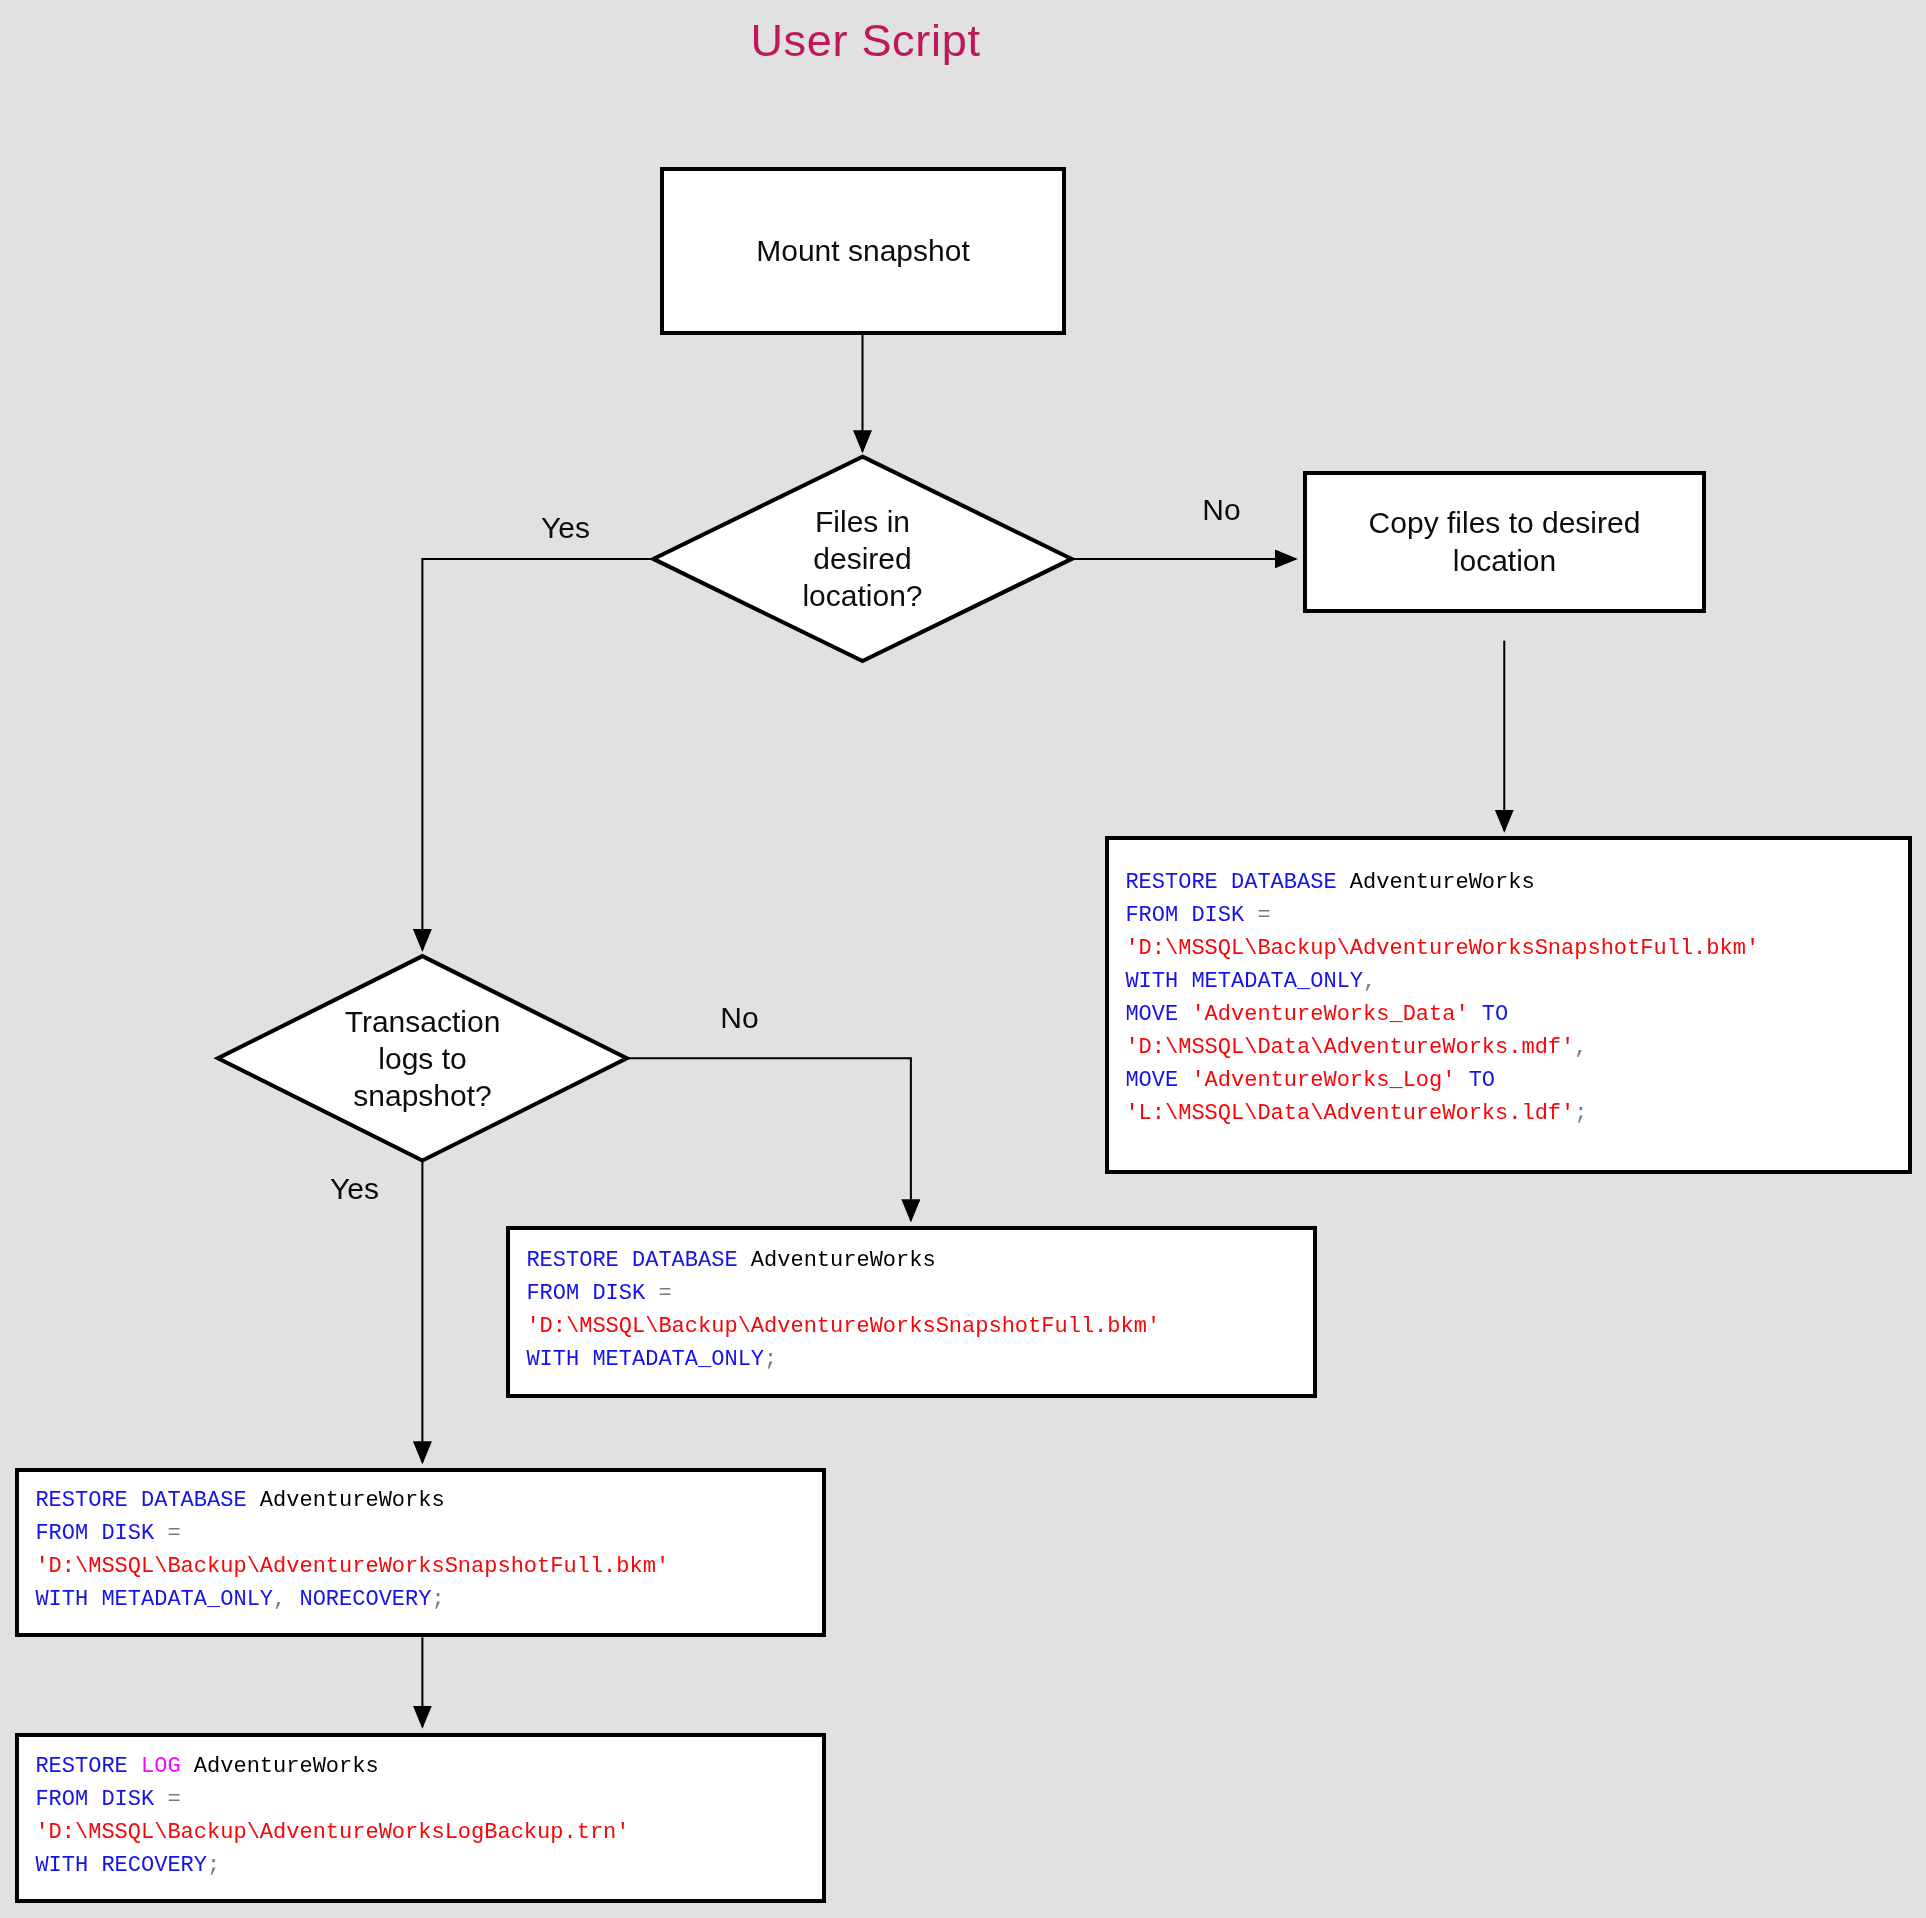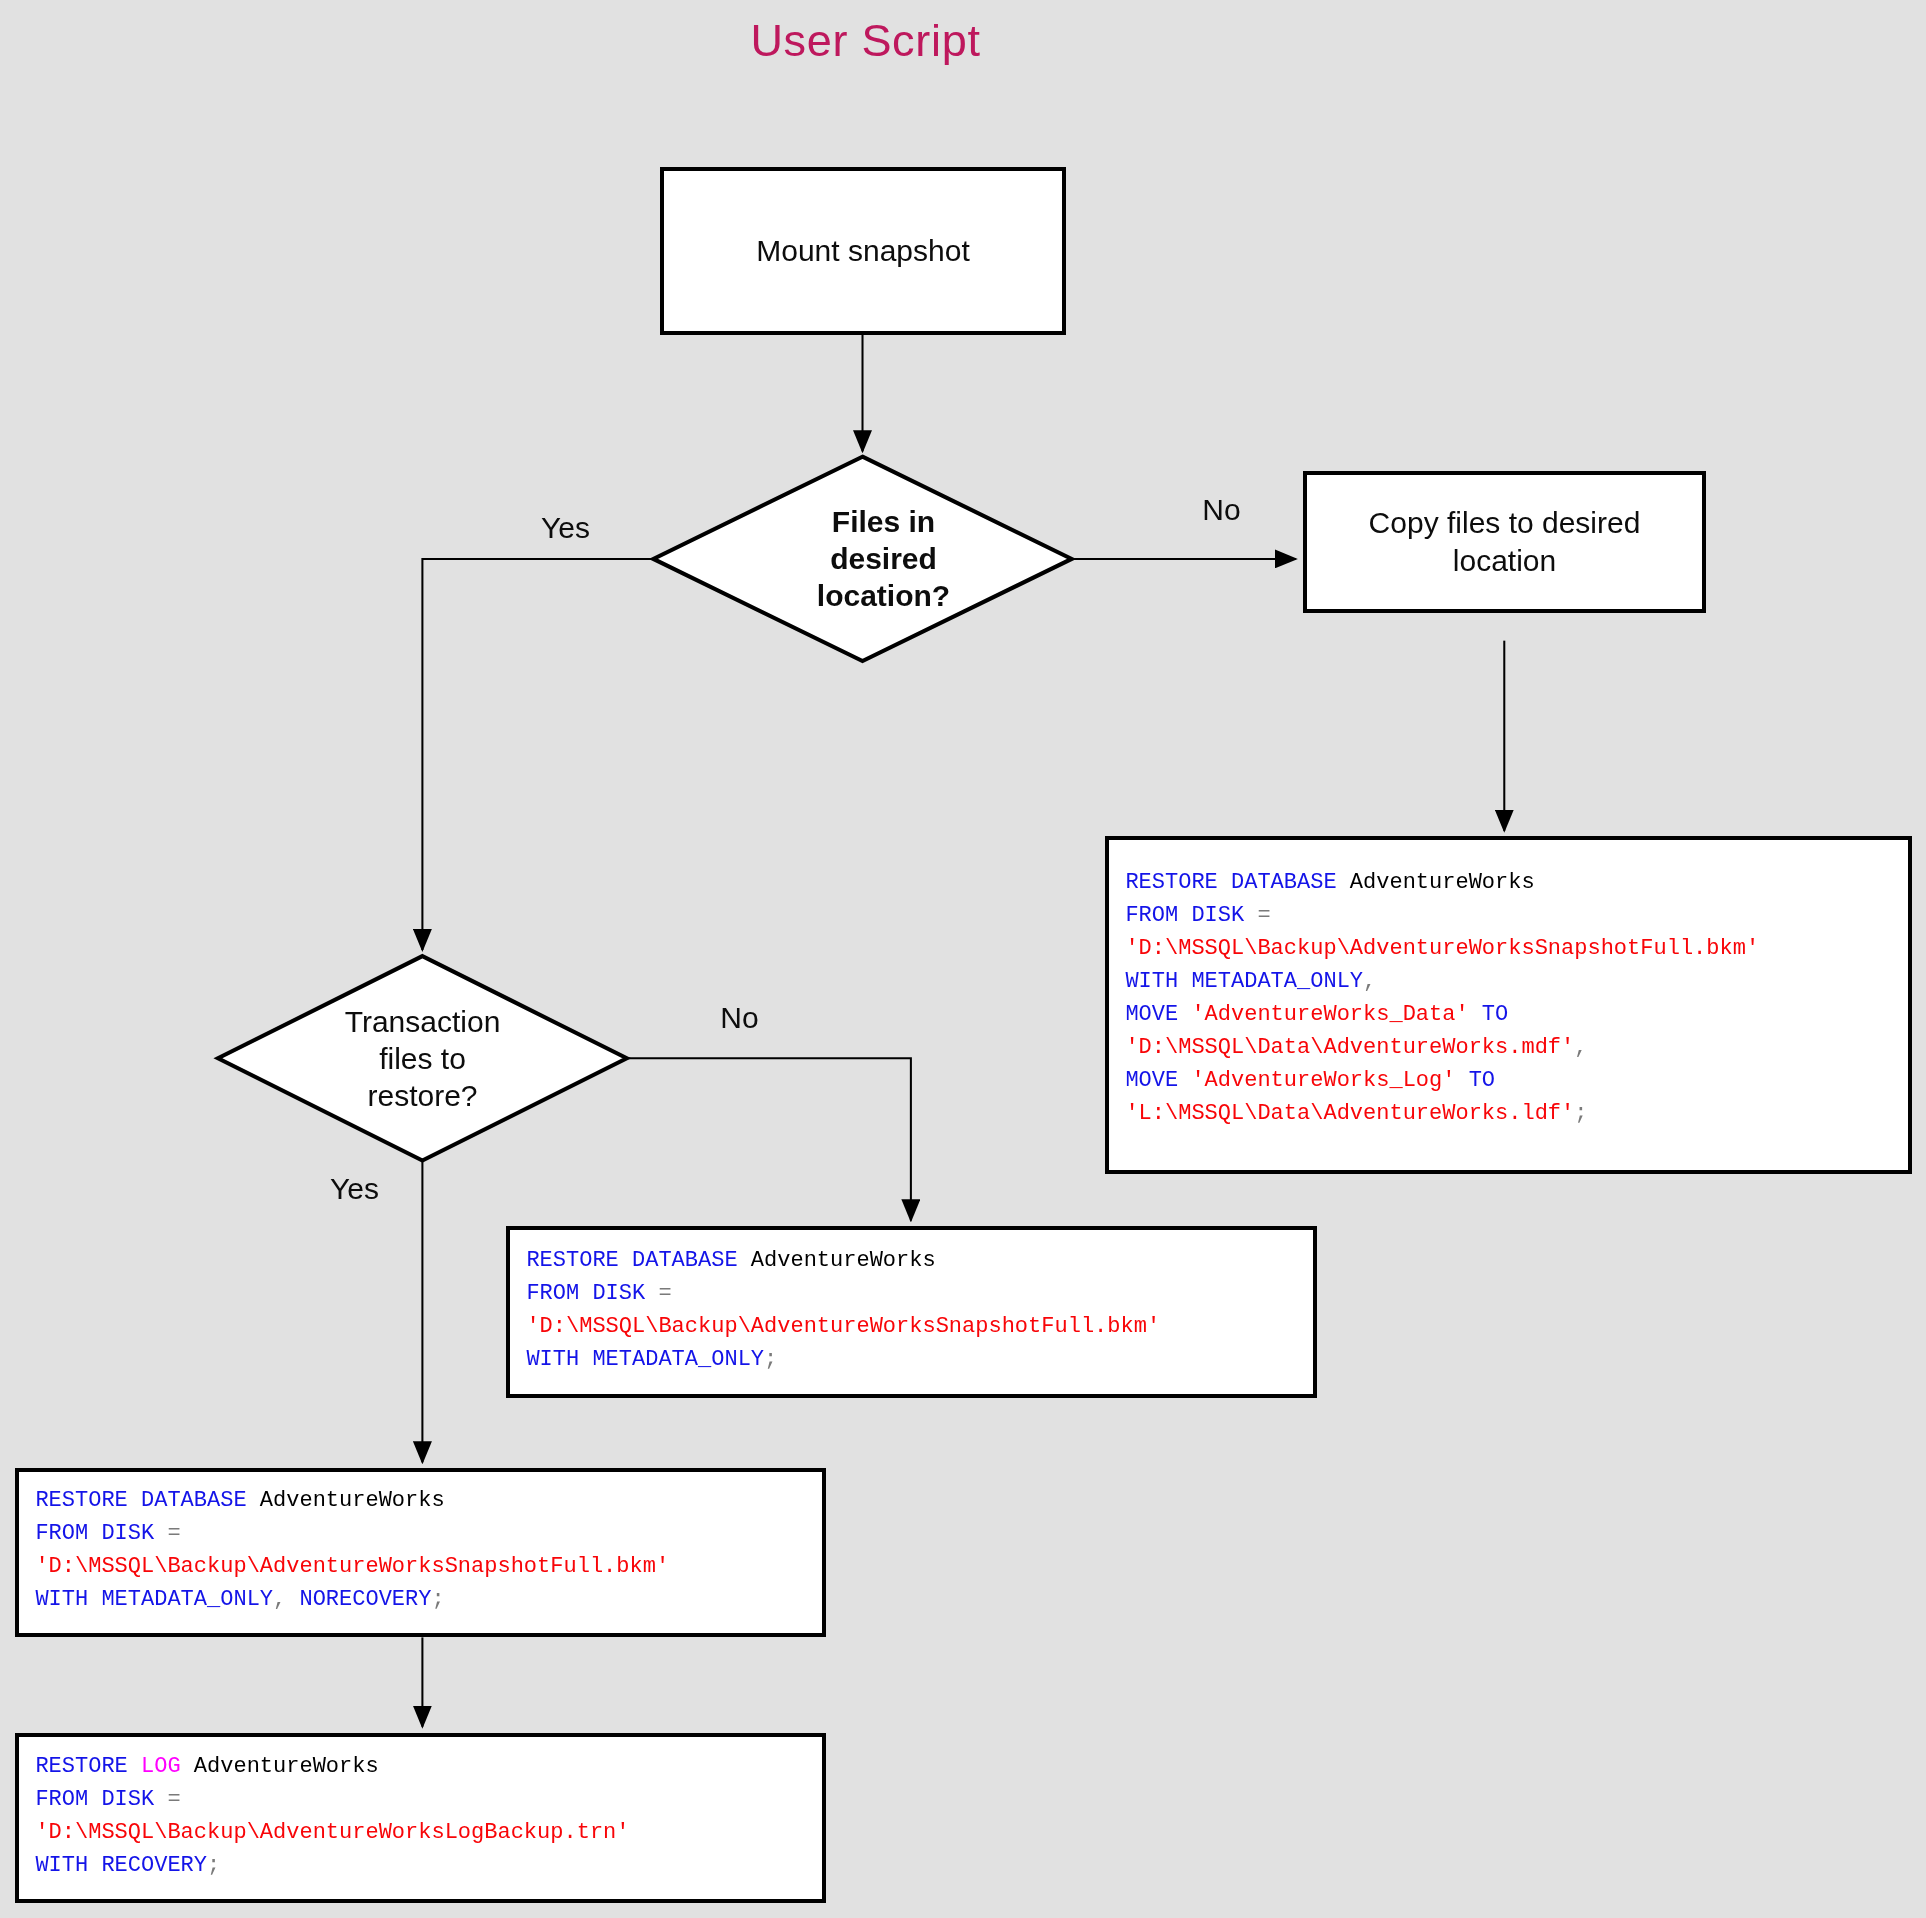--- a/index.html
+++ b/index.html
@@ -87,33 +87,33 @@
 
   <polygon class="shape-diamond" points="1266,670 1573,820 1266,970 959,820"></polygon>
 
   <polygon class="shape-diamond" points="620,1403 920,1553 620,1703 320,1553"></polygon>
 </svg>
 
 <div class="abs process-box" style="left:660px; top:167px; width:406px; height:168px;text-align:center;">
   <div class="label-inner">Mount snapshot</div>
 </div>
 
-<div class="abs diamond-label" style="left:795px; top:503px; width:177px;font-weight:bold;">Files in desired location?</div>
+<div class="abs diamond-label" style="left:774px; top:503px; width:177px;">Files in desired location?</div>
 
 <div class="abs edge-label" style="left:518px; top:511px;">Yes</div>
 
 <div class="abs edge-label" style="left:1174px; top:493px;">No</div>
 
 <div class="abs process-box" style="left:1303px; top:471px; width:403px; height:142px;">
   <div class="label-inner">Copy files to desired location</div>
 </div>
 
 <div class="abs code-box tall" style="left:1105px; top:836px; width:807px; height:338px;"><div class="code-line"><span style="color: rgb(20, 20, 232);">RESTORE DATABASE</span><span style="color: rgb(0, 0, 0);"> AdventureWorks</span></div><div class="code-line"><span style="color: rgb(20, 20, 232);">FROM DISK</span><span style="color: rgb(122, 122, 122);"> =</span></div><div class="code-line"><span style="color: rgb(248, 5, 8);">'D:\MSSQL\Backup\AdventureWorksSnapshotFull.bkm'</span></div><div class="code-line"><span style="color: rgb(20, 20, 232);">WITH METADATA_ONLY</span><span style="color: rgb(122, 122, 122);">,</span></div><div class="code-line"><span style="color: rgb(20, 20, 232);">MOVE</span><span style="color: rgb(248, 5, 8);"> 'AdventureWorks_Data'</span><span style="color: rgb(20, 20, 232);"> TO</span></div><div class="code-line"><span style="color: rgb(248, 5, 8);">'D:\MSSQL\Data\AdventureWorks.mdf'</span><span style="color: rgb(122, 122, 122);">,</span></div><div class="code-line"><span style="color: rgb(20, 20, 232);">MOVE</span><span style="color: rgb(248, 5, 8);"> 'AdventureWorks_Log'</span><span style="color: rgb(20, 20, 232);"> TO</span></div><div class="code-line"><span style="color: rgb(248, 5, 8);">'L:\MSSQL\Data\AdventureWorks.ldf'</span><span style="color: rgb(122, 122, 122);">;</span></div></div>
 
-<div class="abs diamond-label" style="left:334px; top:1003px; width:177px;">Transaction files to restore?</div>
+<div class="abs diamond-label" style="left:334px; top:1003px; width:177px;">Transaction logs to snapshot?</div>
 
 <div class="abs edge-label" style="left:692px; top:1001px;">No</div>
 
 <div class="abs edge-label" style="left:307px; top:1172px;">Yes</div>
 
 <div class="abs code-box" style="left:506px; top:1226px; width:811px; height:172px;"><div class="code-line"><span style="color: rgb(20, 20, 232);">RESTORE DATABASE</span><span style="color: rgb(0, 0, 0);"> AdventureWorks</span></div><div class="code-line"><span style="color: rgb(20, 20, 232);">FROM DISK</span><span style="color: rgb(122, 122, 122);"> =</span></div><div class="code-line"><span style="color: rgb(248, 5, 8);">'D:\MSSQL\Backup\AdventureWorksSnapshotFull.bkm'</span></div><div class="code-line"><span style="color: rgb(20, 20, 232);">WITH METADATA_ONLY</span><span style="color: rgb(122, 122, 122);">;</span></div></div>
 
 <div class="abs code-box" style="left:15px; top:1468px; width:811px; height:169px; padding-top:12.3px;"><div class="code-line"><span style="color: rgb(20, 20, 232);">RESTORE DATABASE</span><span style="color: rgb(0, 0, 0);"> AdventureWorks</span></div><div class="code-line"><span style="color: rgb(20, 20, 232);">FROM DISK</span><span style="color: rgb(122, 122, 122);"> =</span></div><div class="code-line"><span style="color: rgb(248, 5, 8);">'D:\MSSQL\Backup\AdventureWorksSnapshotFull.bkm'</span></div><div class="code-line"><span style="color: rgb(20, 20, 232);">WITH METADATA_ONLY</span><span style="color: rgb(122, 122, 122);">,</span><span style="color: rgb(20, 20, 232);"> NORECOVERY</span><span style="color: rgb(122, 122, 122);">;</span></div></div>
 
 <div class="abs code-box" style="left:15px; top:1733px; width:811px; height:170px; padding-top:13px;"><div class="code-line"><span style="color: rgb(20, 20, 232);">RESTORE</span><span style="color: rgb(255, 0, 255);"> LOG</span><span style="color: rgb(0, 0, 0);"> AdventureWorks</span></div><div class="code-line"><span style="color: rgb(20, 20, 232);">FROM DISK</span><span style="color: rgb(122, 122, 122);"> =</span></div><div class="code-line"><span style="color: rgb(248, 5, 8);">'D:\MSSQL\Backup\AdventureWorksLogBackup.trn'</span></div><div class="code-line"><span style="color: rgb(20, 20, 232);">WITH RECOVERY</span><span style="color: rgb(122, 122, 122);">;</span></div></div>

